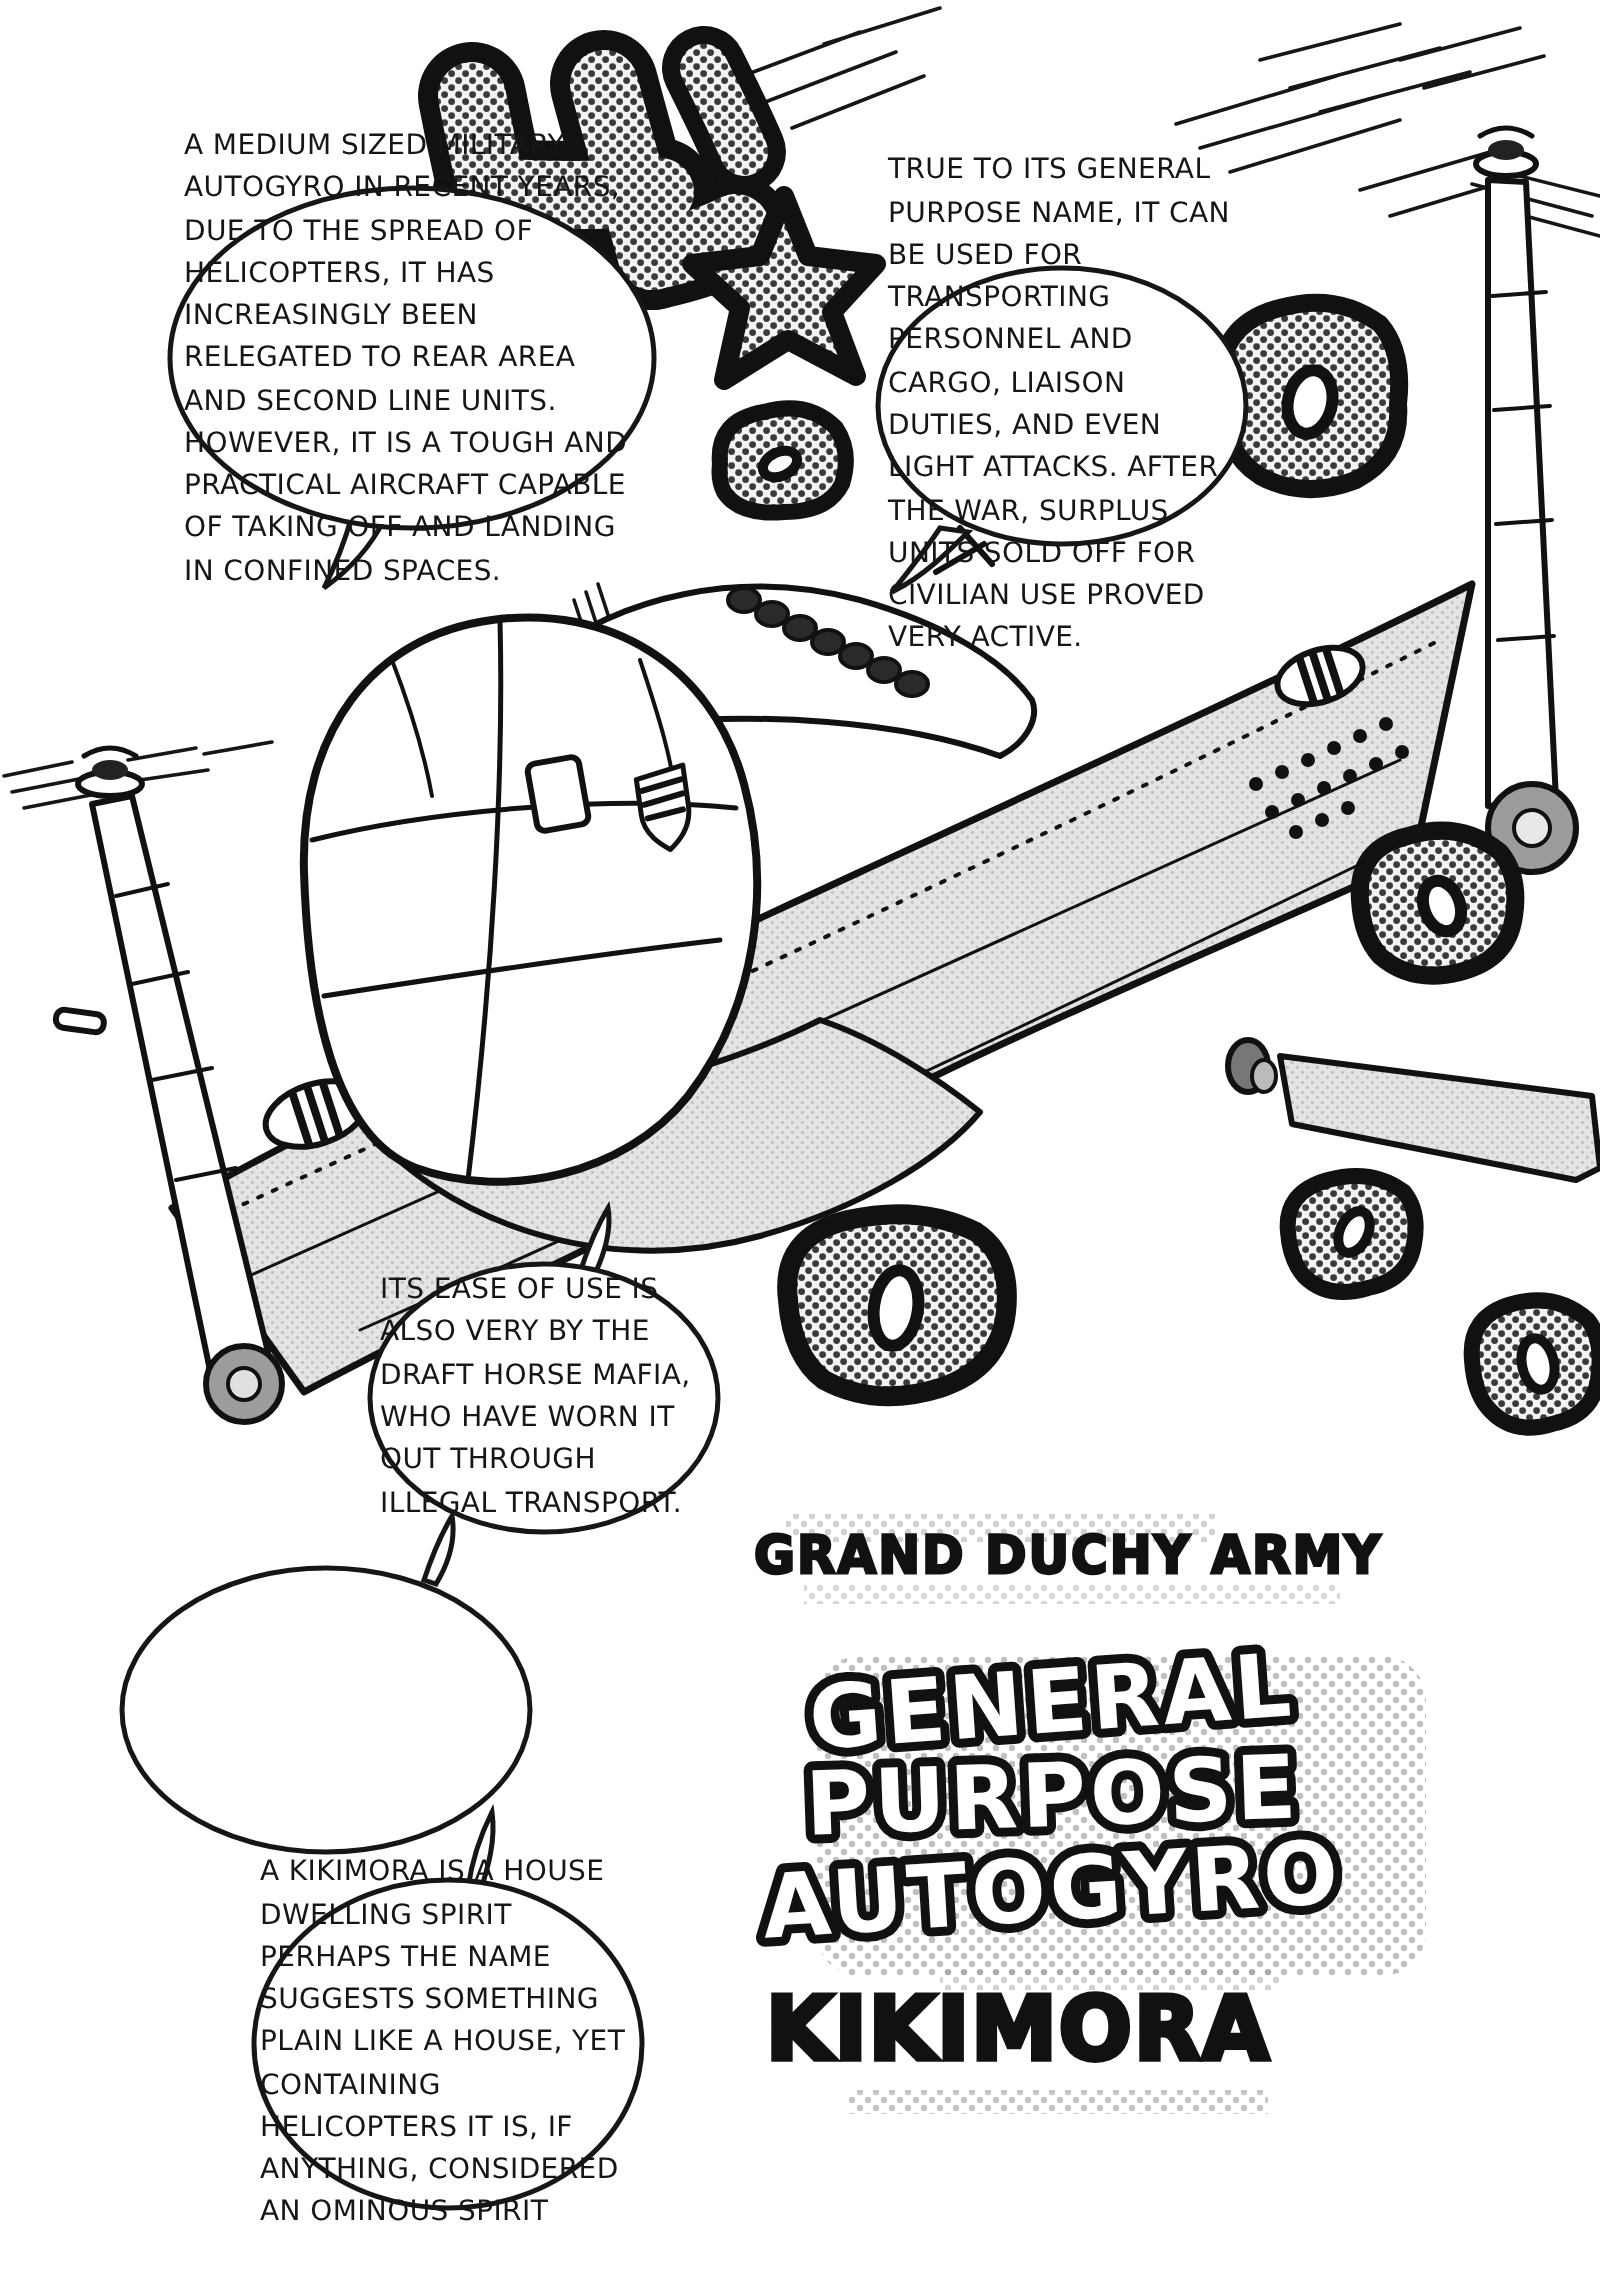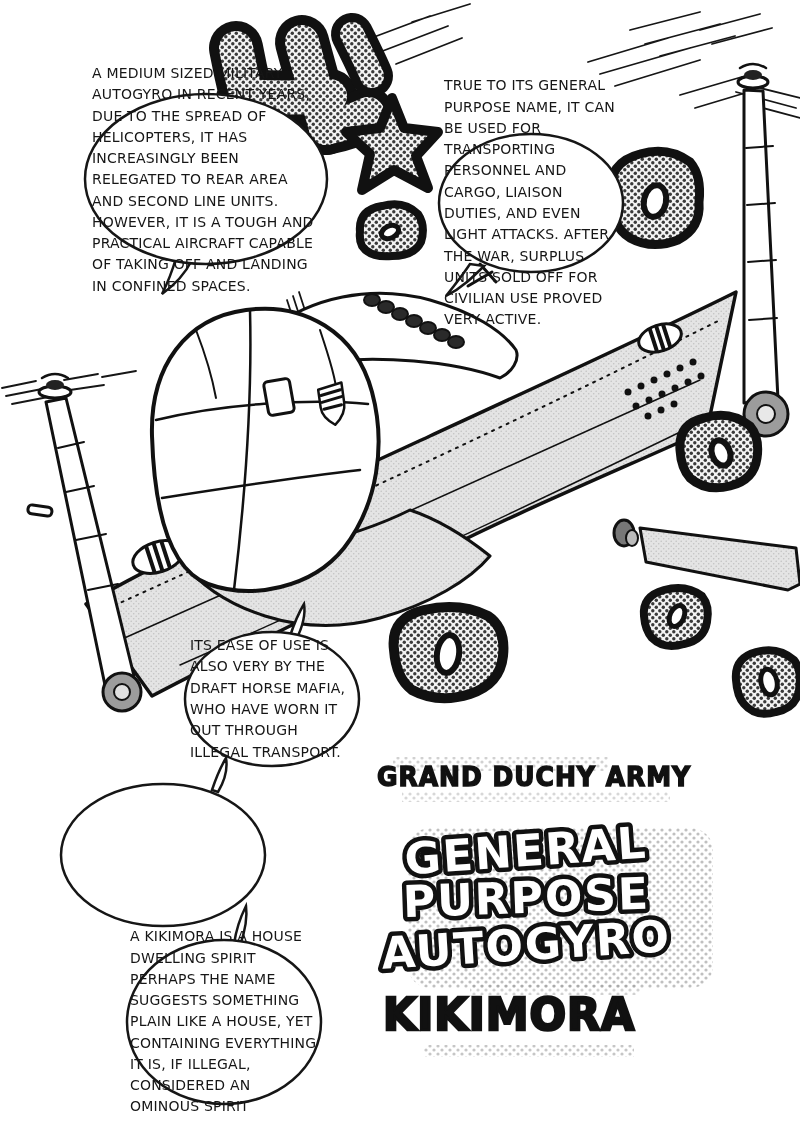--- a/index.html
+++ b/index.html
@@ -219,18 +219,18 @@
     <g font-family="DejaVu Sans, sans-serif" font-weight="bold" font-size="44" fill="#ffffff" stroke="#111" stroke-width="9" paint-order="stroke" stroke-linejoin="round" letter-spacing="2">
       <text x="527" y="866" text-anchor="middle" transform="rotate(-4 527 866)">GENERAL</text>
       <text x="527" y="913" text-anchor="middle" transform="rotate(-2 527 913)">PURPOSE</text>
       <text x="527" y="960" text-anchor="middle" transform="rotate(-3.5 527 960)">AUTOGYRO</text>
     </g>
   </svg>
 
   <div class="btxt" style="left:92px;top:102px;width:228px;height:156px;">A MEDIUM SIZED MILITARY AUTOGYRO IN RECENT YEARS, DUE TO THE SPREAD OF HELICOPTERS, IT HAS INCREASINGLY BEEN RELEGATED TO REAR AREA AND SECOND LINE UNITS. HOWEVER, IT IS A TOUGH AND PRACTICAL AIRCRAFT CAPABLE OF TAKING OFF AND LANDING IN CONFINED SPACES.</div>
   <div class="btxt" style="left:444px;top:140px;width:176px;height:126px;">TRUE TO ITS GENERAL PURPOSE NAME, IT CAN BE USED FOR TRANSPORTING PERSONNEL AND CARGO, LIAISON DUTIES, AND EVEN LIGHT ATTACKS. AFTER THE WAR, SURPLUS UNITS SOLD OFF FOR CIVILIAN USE PROVED VERY ACTIVE.</div>
   <div class="btxt" style="left:190px;top:650px;width:164px;height:98px;">ITS EASE OF USE IS ALSO VERY BY THE DRAFT HORSE MAFIA, WHO HAVE WORN IT OUT THROUGH ILLEGAL TRANSPORT.</div>
-  <div class="btxt" style="left:130px;top:952px;width:188px;height:140px;">A KIKIMORA IS A HOUSE DWELLING SPIRIT PERHAPS THE NAME SUGGESTS SOMETHING PLAIN LIKE A HOUSE, YET CONTAINING EVERYTHING IT IS, IF ILLEGAL, CONSIDERED AN OMINOUS SPIRIT</div>
+  <div class="btxt" style="left:130px;top:952px;width:188px;height:140px;">A KIKIMORA IS A HOUSE DWELLING SPIRIT PERHAPS THE NAME SUGGESTS SOMETHING PLAIN LIKE A HOUSE, YET CONTAINING HELICOPTERS IT IS, IF ANYTHING, CONSIDERED AN OMINOUS SPIRIT</div>
 
   <div class="title-army">GRAND DUCHY ARMY</div>
   <div class="title-kikimora">KIKIMORA</div>
 
 </div>
 
 </body></html>

